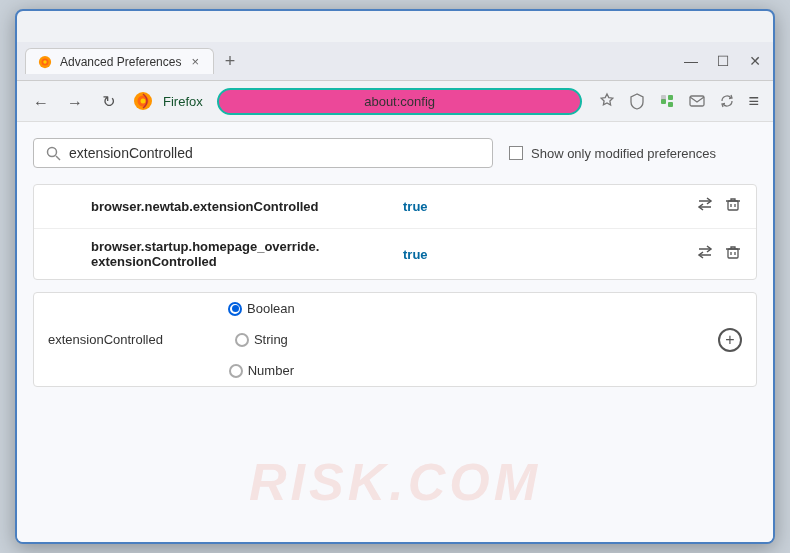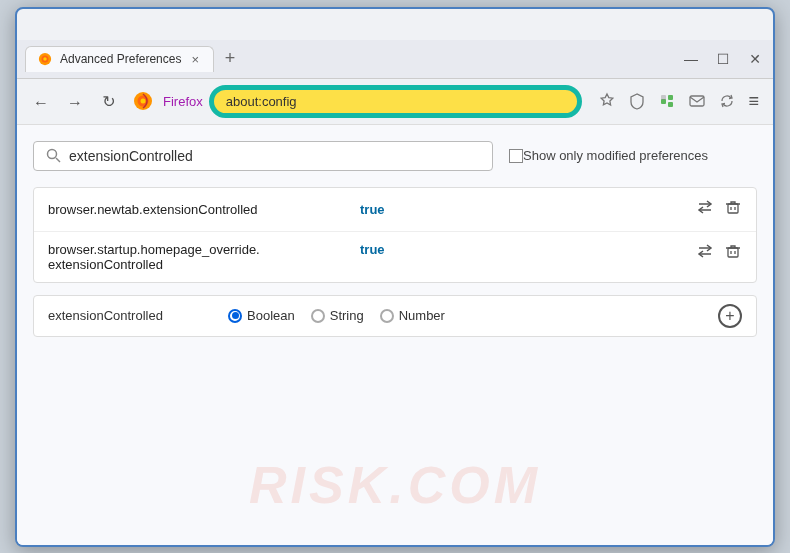--- a/index.html
+++ b/index.html
@@ -104,25 +104,26 @@
     }
     .firefox-logo {
       width: 20px;
       height: 20px;
       margin: 0 4px;
     }
     .address-bar-container {
       flex: 1;
       display: flex;
       align-items: center;
-      background: #fde047;
-      border: 5px solid #14b8a6;
+      background: #ec4899;
+      border: 2px solid #14b8a6;
       border-radius: 20px;
       padding: 4px 12px;
       gap: 8px;
+      justify-content: center;
     }
     .address-text {
       font-size: 13px;
       color: #333;
     }
     .nav-icons {
       display: flex;
       align-items: center;
       gap: 8px;
       margin-left: 8px;
@@ -187,21 +188,21 @@
       border: none;
       outline: none;
       font-size: 14px;
       color: #333;
       flex: 1;
       background: transparent;
     }
     .checkbox-container {
       display: flex;
       align-items: center;
-      gap: 0;
+      gap: 8px;
       font-size: 13px;
       color: #444;
     }
     .checkbox-box {
       width: 14px;
       height: 14px;
       border: 1px solid #888;
       background: #fff;
       display: inline-block;
     }
@@ -215,24 +216,25 @@
     }
     .result-row {
       display: flex;
       align-items: center;
       padding: 10px 14px;
       border-bottom: 1px solid #eee;
       gap: 12px;
     }
     .result-row:last-child { border-bottom: none; }
     .result-name {
-      font-weight: 400;
+      font-weight: 700;
       font-size: 13px;
       color: #222;
       min-width: 300px;
+      margin-left: 43px;
     }
     .result-value {
       font-size: 13px;
       color: #0369a1;
       font-weight: 600;
     }
     .result-actions {
       margin-left: auto;
       display: flex;
       align-items: center;
@@ -255,20 +257,21 @@
     }
     .pref-name-text {
       font-size: 13px;
       color: #333;
       min-width: 160px;
     }
     .radio-group {
       display: flex;
       align-items: center;
       gap: 16px;
+      flex-direction: column;
     }
     .radio-item {
       display: flex;
       align-items: center;
       gap: 5px;
       font-size: 13px;
       color: #333;
     }
     .radio-circle {
       width: 14px;
@@ -333,21 +336,21 @@
     <div class="nav-btn">→</div>
     <div class="nav-btn">↻</div>
 
     <svg class="firefox-logo" viewBox="0 0 20 20" xmlns="http://www.w3.org/2000/svg">
       <circle cx="10" cy="10" r="9" fill="#FF9500"></circle>
       <circle cx="10" cy="10" r="5.5" fill="#FF6611"></circle>
       <circle cx="10" cy="10" r="2.5" fill="#FFCC00"></circle>
       <path d="M10 3 Q14 6 14 10 Q14 14 10 17" stroke="#C03030" stroke-width="1.5" fill="none"></path>
     </svg>
 
-    <span style="font-size:13px;color:#a21caf;margin-right:0;">Firefox</span>
+    <span style="font-size:13px;color:#14532d;margin-right:8px;">Firefox</span>
 
     <div class="address-bar-container">
       <span class="address-text">about:config</span>
     </div>
 
     <div class="nav-icons">
       <div class="nav-icon">
         <svg width="18" height="18" viewBox="0 0 18 18" fill="none" xmlns="http://www.w3.org/2000/svg">
           <path d="M9 2l1.8 3.6 4 .6-2.9 2.8.7 4L9 11l-3.6 1.9.7-4L3.2 6.2l4-.6z" stroke="#777" stroke-width="1.3" fill="none"></path>
         </svg>
@@ -416,21 +419,21 @@
             <svg width="18" height="18" viewBox="0 0 18 18" fill="none" xmlns="http://www.w3.org/2000/svg">
               <rect x="4" y="6" width="10" height="9" rx="1" stroke="#555" stroke-width="1.3"></rect>
               <path d="M2 6h14M7 6V4h4v2" stroke="#555" stroke-width="1.3"></path>
               <line x1="7" y1="9" x2="7" y2="12" stroke="#555" stroke-width="1.3"></line>
               <line x1="11" y1="9" x2="11" y2="12" stroke="#555" stroke-width="1.3"></line>
             </svg>
           </div>
         </div>
       </div>
 
-      <div class="result-row" style="align-items:flex-start;">
+      <div class="result-row" style="align-items:center;">
         <div style="min-width:300px;">
           <div class="result-name">browser.startup.homepage_override.</div>
           <div class="result-name">extensionControlled</div>
         </div>
         <span class="result-value">true</span>
         <div class="result-actions">
           <div class="action-icon">
             <svg width="18" height="18" viewBox="0 0 18 18" fill="none" xmlns="http://www.w3.org/2000/svg">
               <path d="M3 6h12M3 12h12" stroke="#555" stroke-width="1.5"></path>
               <path d="M11 3l4 3-4 3M7 15l-4-3 4-3" stroke="#555" stroke-width="1.5" fill="none"></path>

